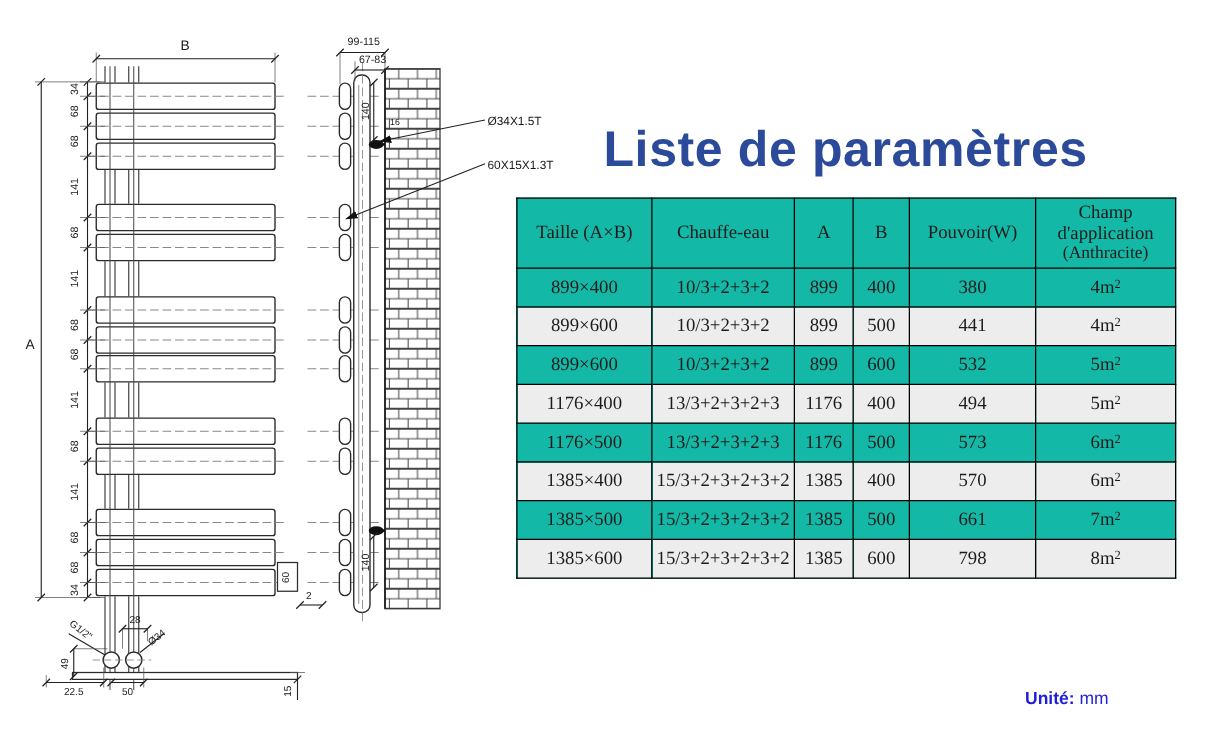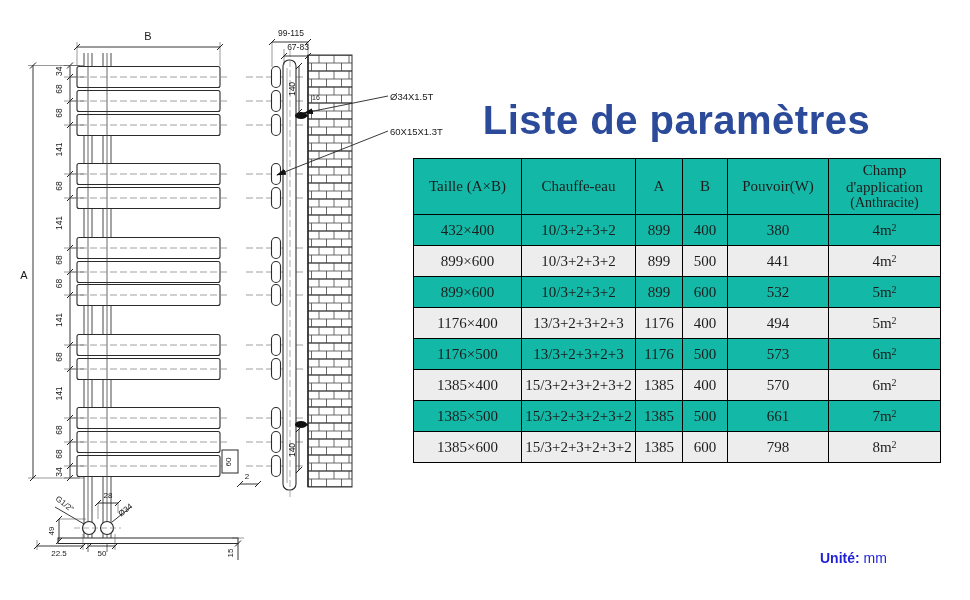--- a/index.html
+++ b/index.html
@@ -278,21 +278,21 @@
         <th>Pouvoir(W)</th>
         <th>
           <span>Champ</span><br>
           <span>d'application</span>
           <span class="champ-sub">(Anthracite)</span>
         </th>
       </tr>
     </thead>
     <tbody id="tbody">
         <tr>
-          <td>432×400</td>
+          <td>899×400</td>
           <td>10/3+2+3+2</td>
           <td>899</td>
           <td>400</td>
           <td>380</td>
           <td><span>4m</span><sup class="sq">2</sup></td>
         </tr>
         <tr>
           <td>899×600</td>
           <td>10/3+2+3+2</td>
           <td>899</td>

